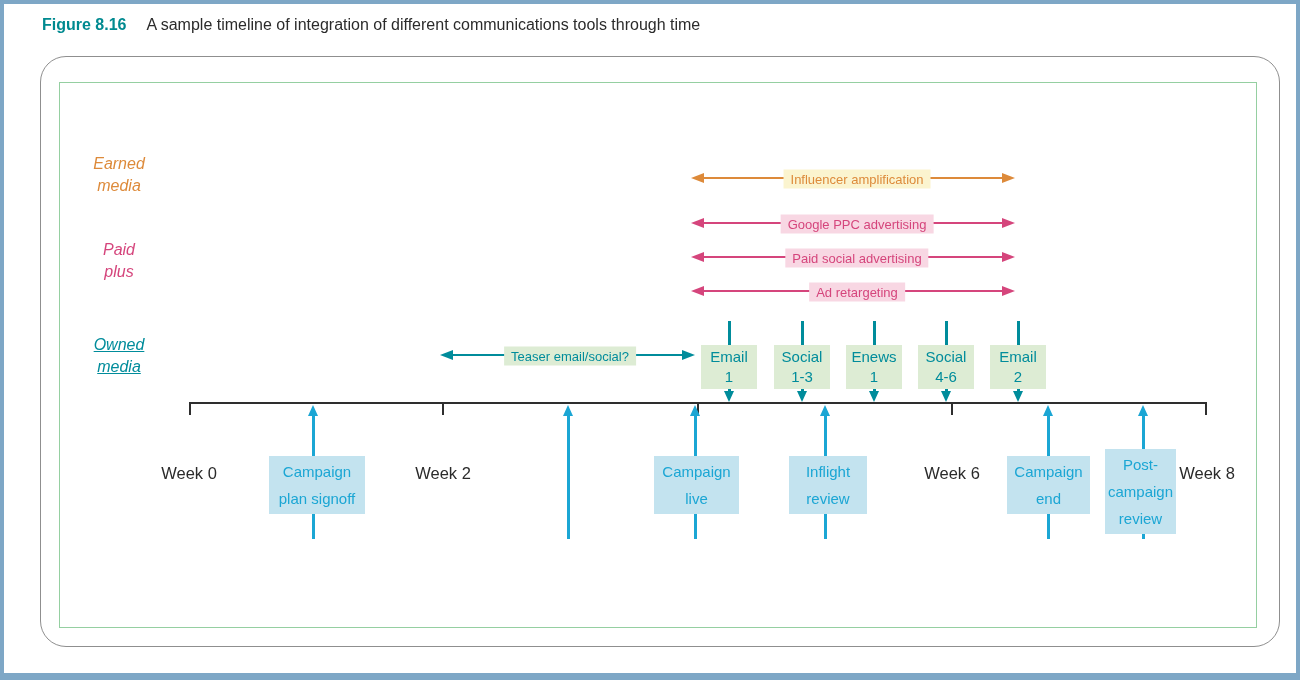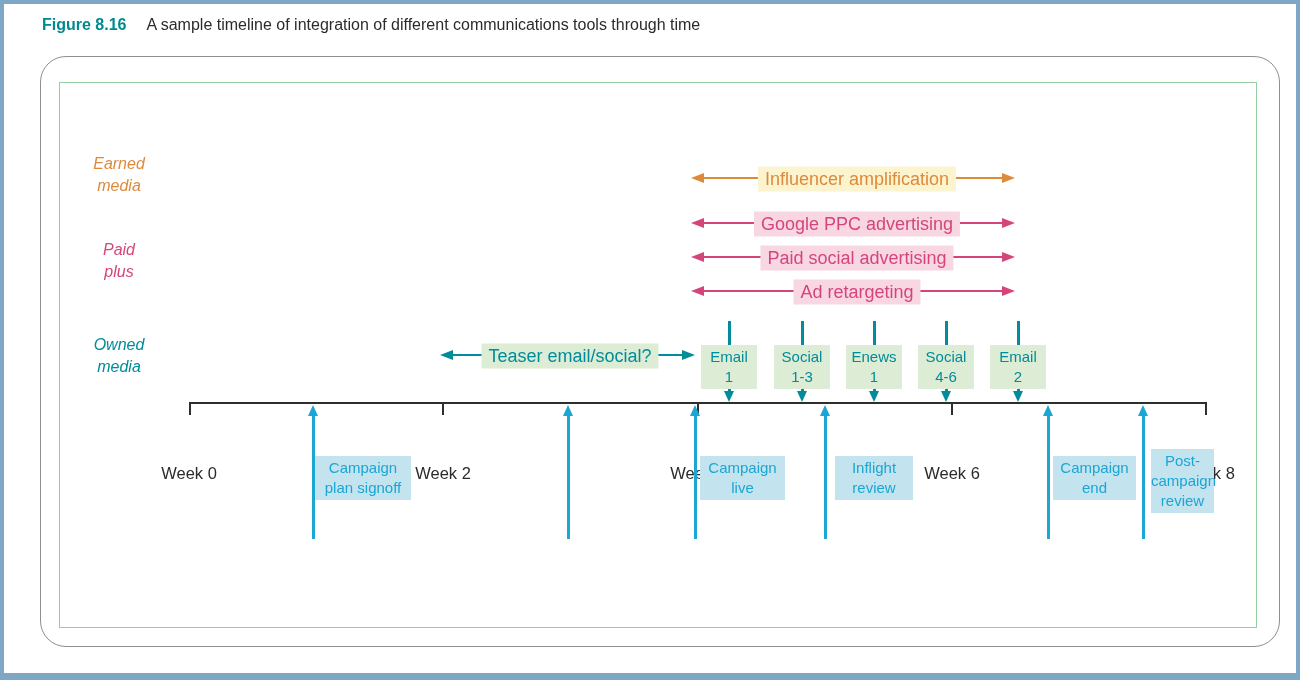--- a/index.html
+++ b/index.html
@@ -23,40 +23,40 @@
   .inner{
     position:absolute;left:55px;top:78px;width:1198px;height:546px;
     box-sizing:border-box;border:1.5px solid var(--inner_border,#95cfa1);
   }
   .rowlabel{
     position:absolute;left:52px;width:126px;text-align:center;
     font-style:italic;font-size:16px;line-height:22px;white-space:pre-line;
   }
   .rl-earned{top:149px;color:var(--earned,#dd8a3a);}
   .rl-paid{top:235px;color:var(--paid,#d5457c);}
-  .rl-owned{top:330px;color:var(--owned,#008c9b);}
+  .rl-owned{top:330px;color:var(--owned,#008c9b);text-decoration:underline;}
   .rl-milestones{top:444px;color:var(--milestone,#1ba6d4);}
 
   
   .harrow{position:absolute;height:2.4px;background:currentColor;}
   .harrow::before{content:"";position:absolute;left:-13px;top:-4.5px;
     border-top:5.5px solid transparent;border-bottom:5.5px solid transparent;
     border-right:13px solid currentColor;}
   .harrow::after{content:"";position:absolute;right:-13px;top:-4.5px;
     border-top:5.5px solid transparent;border-bottom:5.5px solid transparent;
     border-left:13px solid currentColor;}
   .ha-earned{color:var(--earned,#dd8a3a);left:700px;width:298px;top:173px;}
   .ha-paid1{color:var(--paid,#d5457c);left:700px;width:298px;top:218px;}
   .ha-paid2{color:var(--paid,#d5457c);left:700px;width:298px;top:252px;}
   .ha-paid3{color:var(--paid,#d5457c);left:700px;width:298px;top:286px;}
   .ha-teaser{color:var(--owned,#008c9b);left:449px;width:229px;top:350px;}
 
   .chip{
     position:absolute;transform:translate(-50%,-50%);
-    font-size:18px;padding:2px 7px;white-space:nowrap;z-index:2;
+    font-size:13px;padding:2px 7px;white-space:nowrap;z-index:2;
   }
   .chip-earned{left:853px;top:175px;background:var(--earned_bg,#fbf4cf);color:var(--earned,#dd8a3a);}
   .chip-paid1{left:853px;top:220px;background:var(--paid_bg,#f8d7e3);color:var(--paid,#d5457c);}
   .chip-paid2{left:853px;top:254px;background:var(--paid_bg,#f8d7e3);color:var(--paid,#d5457c);}
   .chip-paid3{left:853px;top:288px;background:var(--paid_bg,#f8d7e3);color:var(--paid,#d5457c);}
   .chip-teaser{left:566px;top:352px;background:var(--owned_bg,#ddecd4);color:var(--owned,#008c9b);}
 
   
   .tp-line{position:absolute;top:317px;height:71px;width:2.5px;
     background:var(--owned,#008c9b);color:var(--owned,#008c9b);z-index:1;}
@@ -77,28 +77,28 @@
   .wk0{left:185px;} .wk1{left:439px;} .wk2{left:694px;} .wk3{left:948px;} .wk4{left:1203px;}
 
   
   .ms-line{position:absolute;top:412px;height:123px;width:3px;
     background:var(--milestone,#1ba6d4);color:var(--milestone,#1ba6d4);z-index:1;}
   .ms-line::before{content:"";position:absolute;top:-11px;left:-4.2px;
     border-left:5.5px solid transparent;border-right:5.5px solid transparent;
     border-bottom:11px solid currentColor;}
   .ms-box{position:absolute;padding:2px 0;z-index:2;text-align:center;
     background:var(--milestone_bg,#c3e3ef);color:var(--milestone,#1ba6d4);
-    font-size:15px;line-height:20px;white-space:pre-line;margin-left:46px;}
+    font-size:15px;line-height:27px;white-space:pre-line;}
   .m0l{left:308px;} .m1l{left:563px;} .m2l{left:690px;} .m3l{left:820px;} .m4l{left:1043px;} .m5l{left:1138px;}
   .m0b{left:265px;width:96px;top:452px;}
   .m1b{left:490px;width:148px;top:445px;}
   .m2b{left:650px;width:85px;top:452px;}
   .m3b{left:785px;width:78px;top:452px;}
   .m4b{left:1003px;width:83px;top:452px;}
-  .m5b{left:1101px;width:63px;top:445px;}
+  .m5b{left:1101px;width:71px;top:445px;}
 </style>
 </head>
 <body>
 
 <div class="page">
 
   <div class="caption">
     <span class="fig-label">Figure 8.16</span><span>A sample timeline of integration of different communications tools through time</span>
   </div>
 

